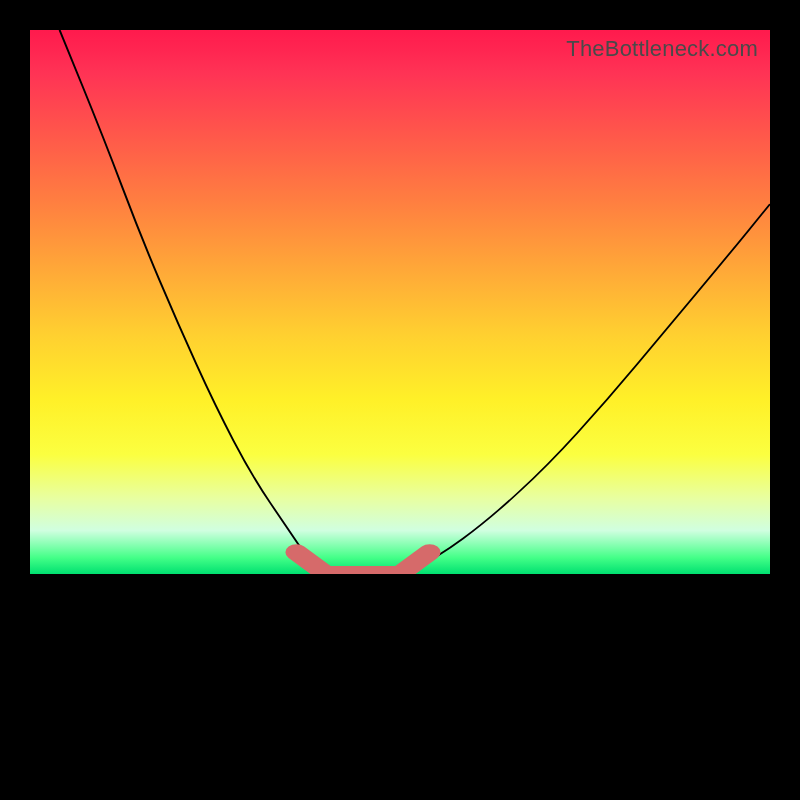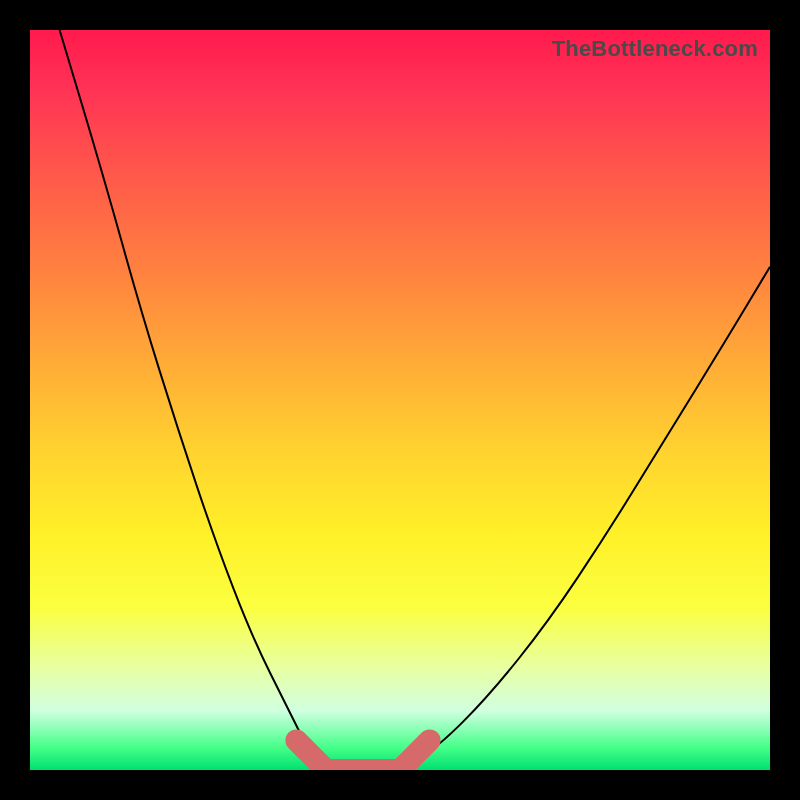--- a/index.html
+++ b/index.html
@@ -8,36 +8,35 @@
     position: relative;
     width: 800px;
     height: 800px;
     background: #000;
   }
   .plot-area {
     position: absolute;
     left: 30px;
     top: 30px;
     width: 740px;
-    height: 740px;
+    height: 544px;
     background: linear-gradient(to bottom,
       #ff1a4d 0%,
       #ff3355 8%,
       #ff5a4a 20%,
       #ff8040 32%,
       #ffa838 44%,
       #ffd030 56%,
       #fff028 68%,
       #fbff40 78%,
       #e8ffa0 86%,
       #d0ffe0 92%,
       #44ff88 97%,
       #00e070 100%
     );
-    font-weight: bold;
   }
   .watermark {
     position: absolute;
     top: 6px;
     right: 12px;
     font-family: Arial, Helvetica, sans-serif;
     font-size: 22px;
     color: #4a4a4a;
     letter-spacing: 0.2px;
   }

